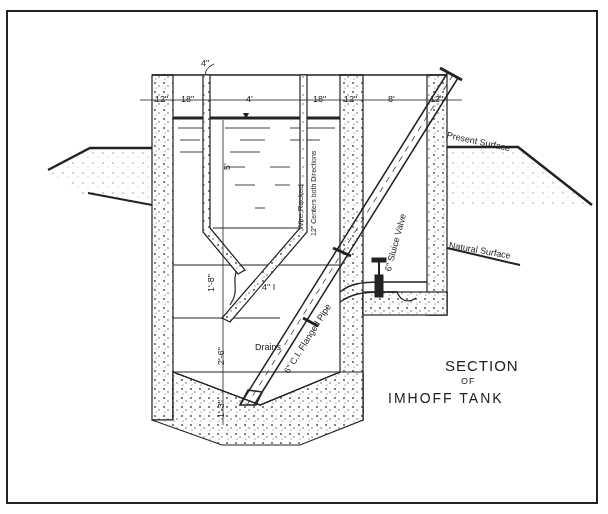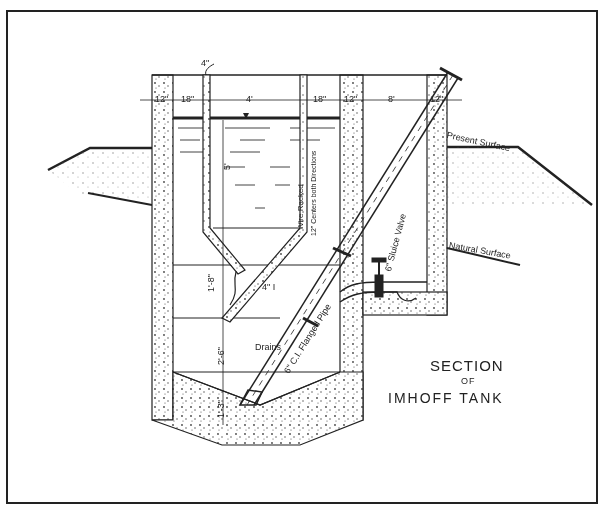--- a/index.html
+++ b/index.html
@@ -140,15 +140,15 @@
 <span class="lbl" style="font-size:8px;left:296px;top:230px;transform:rotate(-90deg);transform-origin:left top;">Wire Racked</span>
 <span class="lbl" style="font-size:7px;left:310px;top:236px;transform:rotate(-90deg);transform-origin:left top;">12" Centers both Directions</span>
 
 <span class="lbl dim" style="left:262px;top:282px;">4" I</span>
 <span class="lbl dim" style="left:255px;top:300px;margin-top:42px;">Drains</span>
 
 <span class="lbl dim" style="left:282px;top:370px;transform:rotate(-58deg);transform-origin:left top;">6" C.I. Flanged Pipe</span>
 
 <span class="lbl dim" style="left:383px;top:270px;transform:rotate(-75deg);transform-origin:left top;">6" Sluice Valve</span>
 
-<div class="lbl title1" style="left:430px;top:357px;">SECTION</div>
+<div class="lbl title1" style="left:445px;top:357px;">SECTION</div>
 <div class="lbl title2" style="left:461px;top:376px;">OF</div>
 <div class="lbl title3" style="left:388px;top:390px;">IMHOFF TANK</div>
 
 </body></html>

